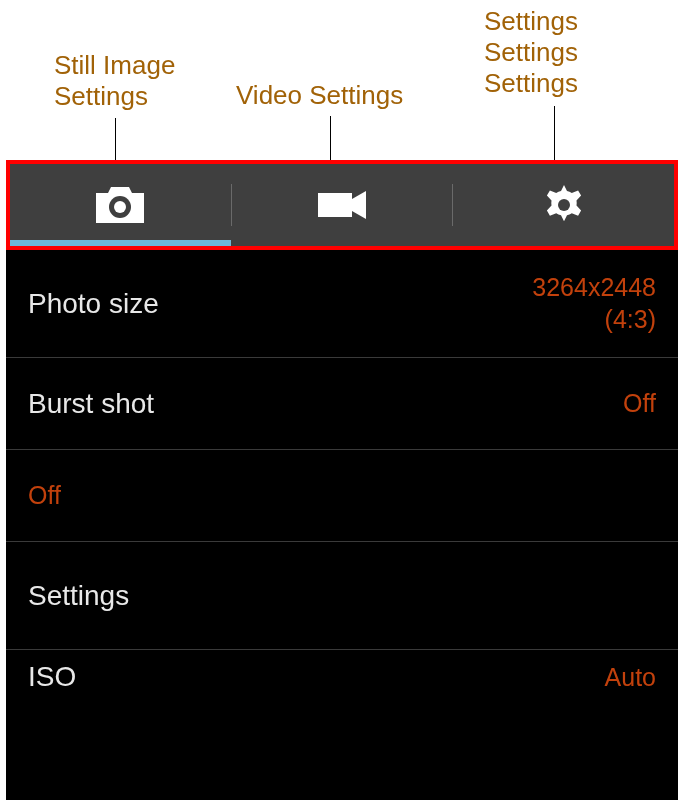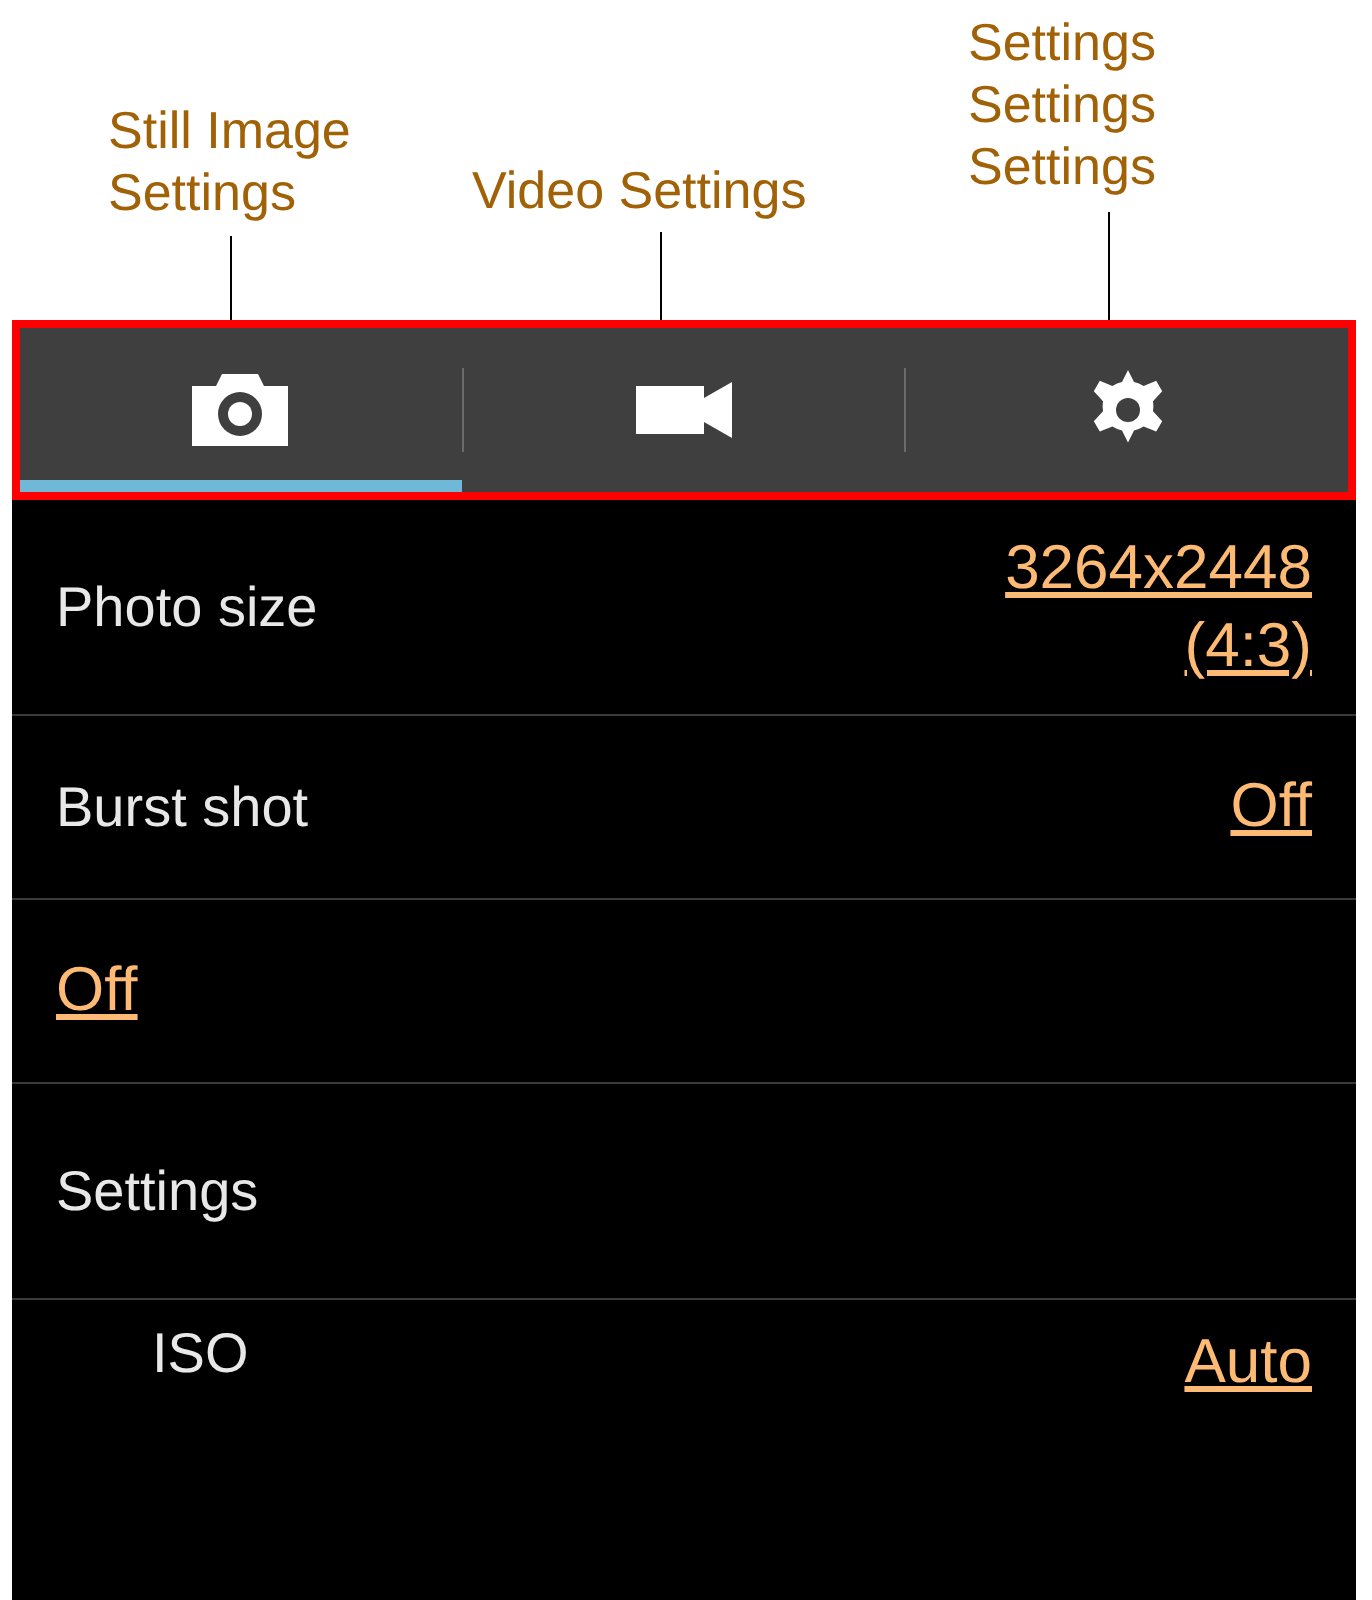--- a/index.html
+++ b/index.html
@@ -70,32 +70,31 @@
   }
   .setting-row {
     display: flex;
     align-items: center;
     justify-content: space-between;
     padding: 0 22px;
     border-bottom: 1px solid #3a3a3a;
     min-height: 92px;
   }
   .setting-row.tall { min-height: 108px; }
-  .setting-row.short { min-height: 54px; border-bottom: none; margin-left: 48px; }
+  .setting-row.short { min-height: 54px; border-bottom: none; }
   .setting-label {
     color: #e8e8e8;
     font-size: 28px;
   }
   .setting-value {
-    color: #fdba74;
-    font-size: 31px;
+    color: #c2410c;
+    font-size: 25px;
     text-align: right;
     line-height: 1.25;
     white-space: pre-line;
-    text-decoration: underline;
   }
   .setting-value.cut { 
     align-self: flex-start;
     padding-top: 12px;
   }
 </style>
 </head>
 <body>
 
 <div class="annotation-area">

